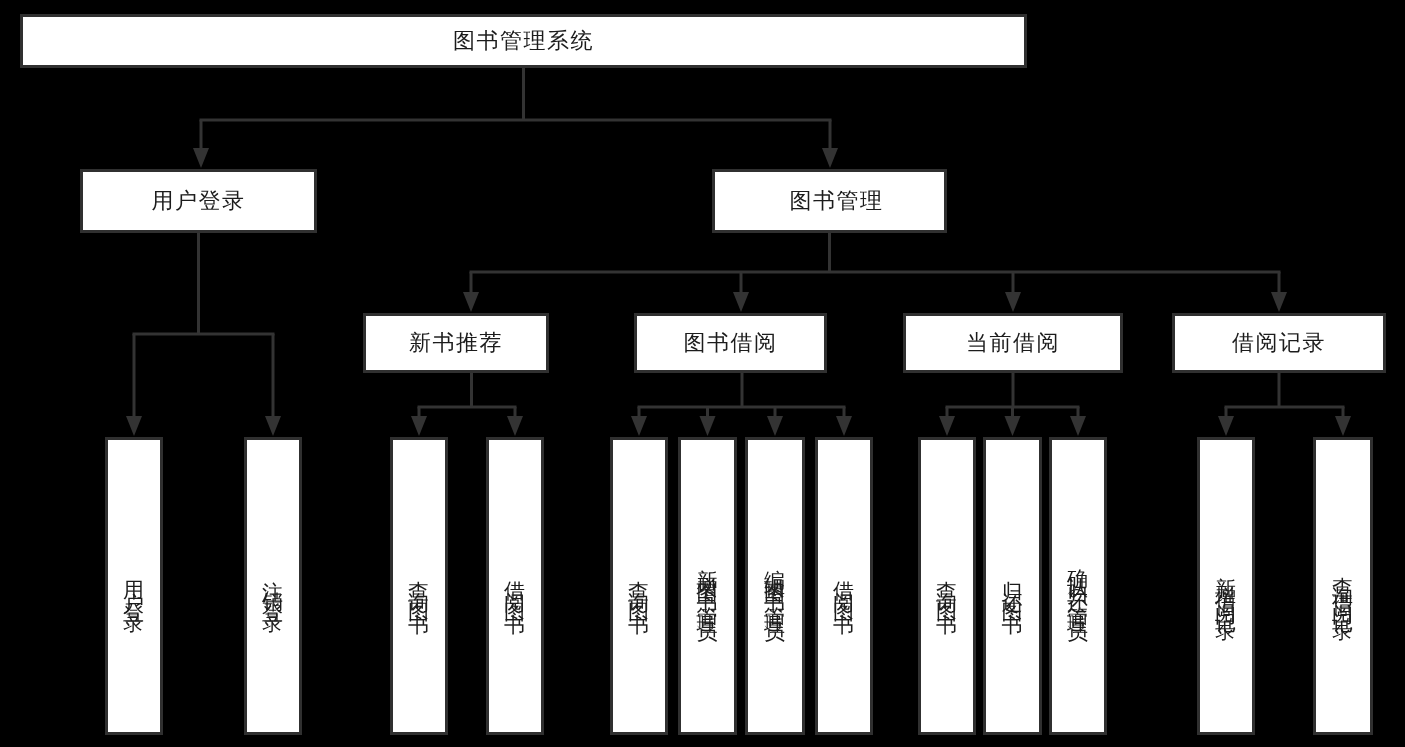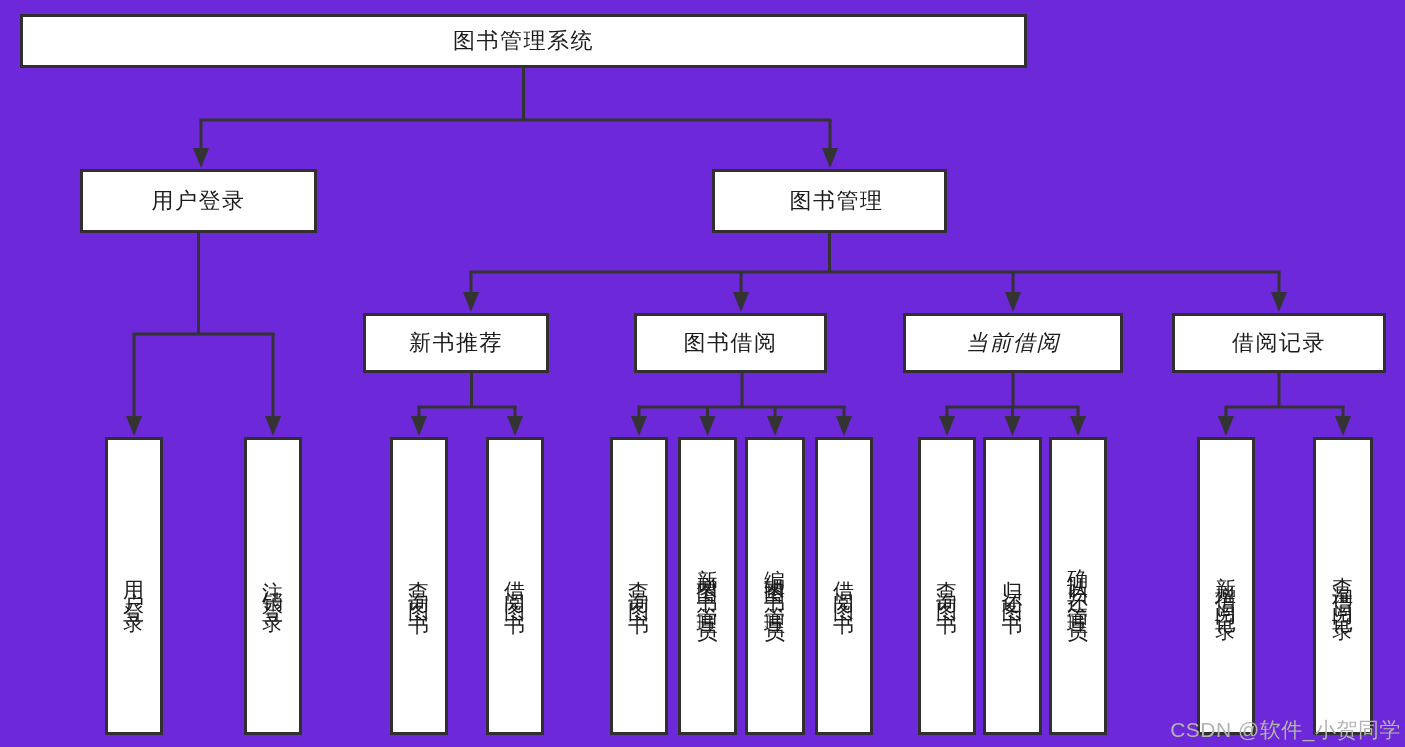--- a/index.html
+++ b/index.html
@@ -4,21 +4,21 @@
 <style>
   html, body {
     margin: 0; padding: 0;
     background: #ffffff;
     font-family: "Liberation Sans", "DejaVu Sans", sans-serif;
   }
   .stage {
     position: relative;
     width: 1405px;
     height: 747px;
-    background: #6d28d9;
+    background: #000000;
     overflow: hidden;
   }
   svg.connectors {
     position: absolute;
     left: 0; top: 0;
     width: 1405px; height: 747px;
     z-index: 0;
     pointer-events: none;
   }
   .box {
@@ -139,21 +139,21 @@
   <div class="box hbox" style="left:712px; top:169px; width:235px; height:64px;padding-left:14px;">
     <span>图书管理</span>
   </div>
 
   <div class="box hbox" style="left:363px; top:313px; width:186px; height:60px;">
     <span>新书推荐</span>
   </div>
   <div class="box hbox" style="left:634px; top:313px; width:193px; height:60px;">
     <span>图书借阅</span>
   </div>
-  <div class="box hbox" style="left:903px; top:313px; width:220px; height:60px;font-style:italic;">
+  <div class="box hbox" style="left:903px; top:313px; width:220px; height:60px;">
     <span>当前借阅</span>
   </div>
   <div class="box hbox" style="left:1172px; top:313px; width:214px; height:60px;">
     <span>借阅记录</span>
   </div>
 
   <div class="box vbox" style="left:105px; top:437px; width:58px; height:298px;">
     <span class="vtext sp4">用户登录</span>
   </div>
   <div class="box vbox" style="left:244px; top:437px; width:58px; height:298px;">
@@ -190,15 +190,14 @@
     <span class="vtext sp9">确认归还（管理员）</span>
   </div>
 
   <div class="box vbox" style="left:1197px; top:437px; width:58px; height:298px;">
     <span class="vtext sp6">新增借阅记录</span>
   </div>
   <div class="box vbox" style="left:1313px; top:437px; width:60px; height:298px;">
     <span class="vtext sp6">查询借阅记录</span>
   </div>
 
-  <div class="watermark">CSDN @软件_小贺同学</div>
 
 </div>
 
 </body></html>

